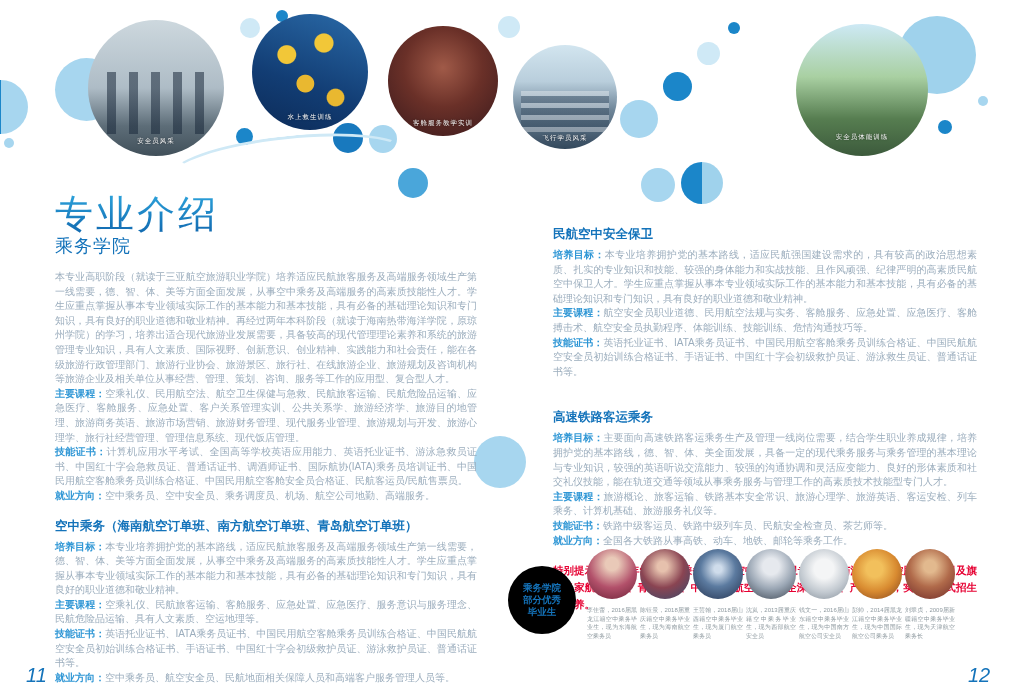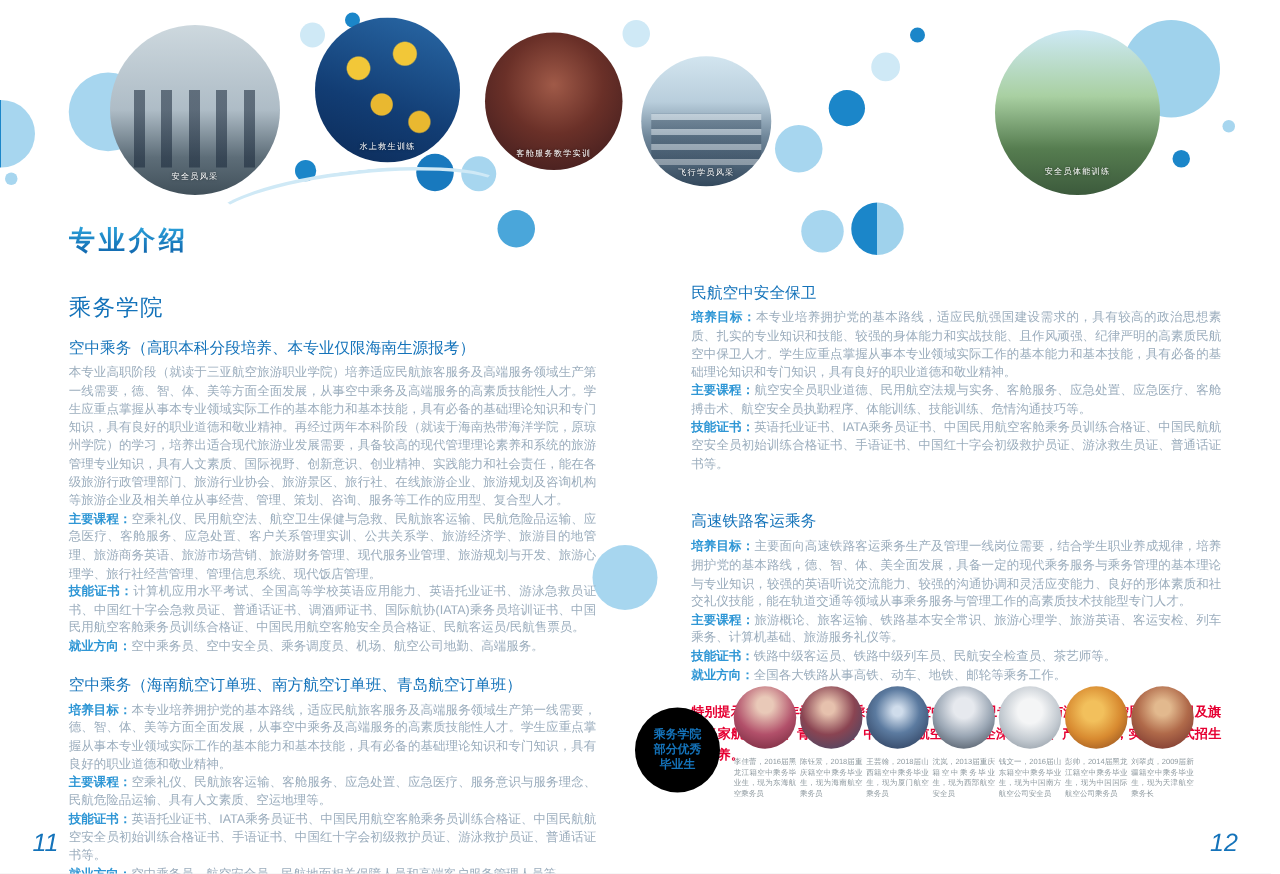--- a/index.html
+++ b/index.html
@@ -10,31 +10,31 @@
   .c{position:absolute;border-radius:50%;z-index:1;}
   .arc{position:absolute;left:168px;top:136px;width:235px;height:52px;border:3px solid transparent;
        border-top-color:#cfe9f6;border-radius:50%;transform:rotate(-6deg);z-index:1;}
 
   
   .photo{position:absolute;border-radius:50%;z-index:2;overflow:hidden;}
   .photo .cap{position:absolute;left:0;right:0;text-align:center;color:#ffffff;font-size:6.5px;
               text-shadow:0 0 2px rgba(0,0,0,.6);letter-spacing:1px;}
 
   
-  .page-title{position:absolute;left:55px;top:164px;z-index:3;font-size:21px;font-weight:bold;letter-spacing:3px;
+  .page-title{position:absolute;left:55px;top:164px;z-index:3;font-size:38px;font-weight:normal;letter-spacing:3px;
       background:linear-gradient(180deg,#2fa9e0 0%,#0d60a9 100%);-webkit-background-clip:text;background-clip:text;
       color:transparent;}
 
   
   .col{position:absolute;z-index:3;}
   .col-left{left:55px;top:234px;width:422px;}
   .col-right{left:553px;top:226px;width:424px;}
   .college{font-size:18px;font-weight:normal;color:#1473ba;margin:0 0 12px 0;letter-spacing:1px;}
   .prog{margin:0 0 14px 0;}
-  .prog-title{font-size:12.5px;font-weight:normal;color:#1473ba;margin:0 0 5px 0;}
+  .prog-title{font-size:12.5px;font-weight:bold;color:#1473ba;margin:0 0 5px 0;}
   .body-p{margin:0;font-size:10px;line-height:14.6px;color:#9badbd;text-align:justify;}
   .lbl{color:#2e96d5;font-weight:bold;}
   .notice{margin:12px 0 0 0;font-size:10.5px;line-height:17px;font-weight:bold;color:#e60032;text-align:justify;}
 
   
   .grads{position:absolute;left:508px;top:549px;width:478px;display:flex;z-index:3;}
   .badge{width:68px;height:68px;border-radius:50%;background:#000000;margin-top:17px;flex:0 0 auto;
          display:flex;align-items:center;justify-content:center;}
   .badge span{display:block;width:40px;text-align:center;font-size:9.5px;line-height:12px;font-weight:bold;color:#1473ba;}
   .grad-list{display:flex;margin-left:11px;}
@@ -112,21 +112,20 @@
               background:linear-gradient(180deg,#cde9f5 0%,#a9d0a2 40%,#567d50 72%,#3c5a3c 100%);">
     <div class="cap" style="bottom:14px;">安全员体能训练</div>
   </div>
 
   <h1 class="page-title">专业介绍</h1>
 
   <div class="col col-left">
     <h2 class="college">乘务学院</h2>
 
     <section class="prog">
-      <h3 class="prog-title">空中乘务（高职本科分段培养、本专业仅限海南生源报考）</h3>
       <p class="body-p"><span class="lbl"></span><span>本专业高职阶段（就读于三亚航空旅游职业学院）培养适应民航旅客服务及高端服务领域生产第一线需要，德、智、体、美等方面全面发展，从事空中乘务及高端服务的高素质技能性人才。学生应重点掌握从事本专业领域实际工作的基本能力和基本技能，具有必备的基础理论知识和专门知识，具有良好的职业道德和敬业精神。再经过两年本科阶段（就读于海南热带海洋学院，原琼州学院）的学习，培养出适合现代旅游业发展需要，具备较高的现代管理理论素养和系统的旅游管理专业知识，具有人文素质、国际视野、创新意识、创业精神、实践能力和社会责任，能在各级旅游行政管理部门、旅游行业协会、旅游景区、旅行社、在线旅游企业、旅游规划及咨询机构等旅游企业及相关单位从事经营、管理、策划、咨询、服务等工作的应用型、复合型人才。</span></p>
       <p class="body-p"><span class="lbl">主要课程：</span><span>空乘礼仪、民用航空法、航空卫生保健与急救、民航旅客运输、民航危险品运输、应急医疗、客舱服务、应急处置、客户关系管理实训、公共关系学、旅游经济学、旅游目的地管理、旅游商务英语、旅游市场营销、旅游财务管理、现代服务业管理、旅游规划与开发、旅游心理学、旅行社经营管理、管理信息系统、现代饭店管理。</span></p>
       <p class="body-p"><span class="lbl">技能证书：</span><span>计算机应用水平考试、全国高等学校英语应用能力、英语托业证书、游泳急救员证书、中国红十字会急救员证、普通话证书、调酒师证书、国际航协(IATA)乘务员培训证书、中国民用航空客舱乘务员训练合格证、中国民用航空客舱安全员合格证、民航客运员/民航售票员。</span></p>
       <p class="body-p"><span class="lbl">就业方向：</span><span>空中乘务员、空中安全员、乘务调度员、机场、航空公司地勤、高端服务。</span></p>
     </section>
 
     <section class="prog">
       <h3 class="prog-title">空中乘务（海南航空订单班、南方航空订单班、青岛航空订单班）</h3>
       <p class="body-p"><span class="lbl">培养目标：</span><span>本专业培养拥护党的基本路线，适应民航旅客服务及高端服务领域生产第一线需要，德、智、体、美等方面全面发展，从事空中乘务及高端服务的高素质技能性人才。学生应重点掌握从事本专业领域实际工作的基本能力和基本技能，具有必备的基础理论知识和专门知识，具有良好的职业道德和敬业精神。</span></p>
       <p class="body-p"><span class="lbl">主要课程：</span><span>空乘礼仪、民航旅客运输、客舱服务、应急处置、应急医疗、服务意识与服务理念、民航危险品运输、具有人文素质、空运地理等。</span></p>

